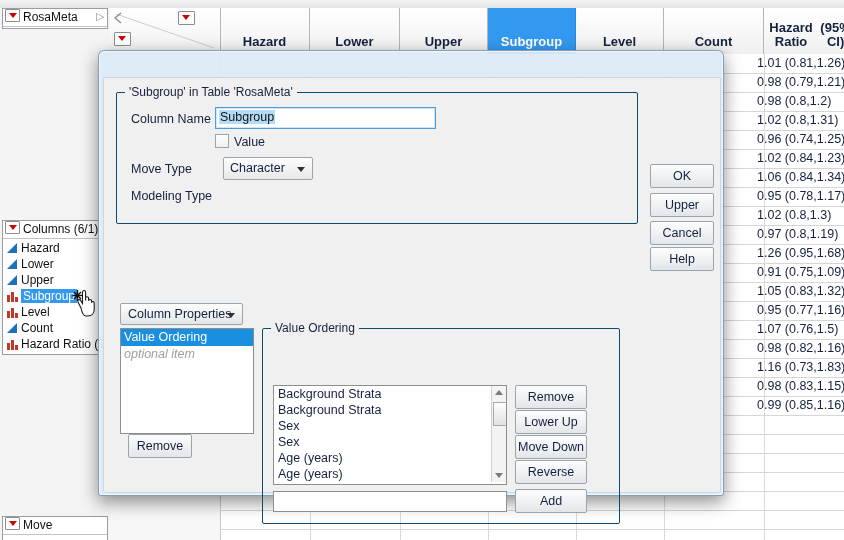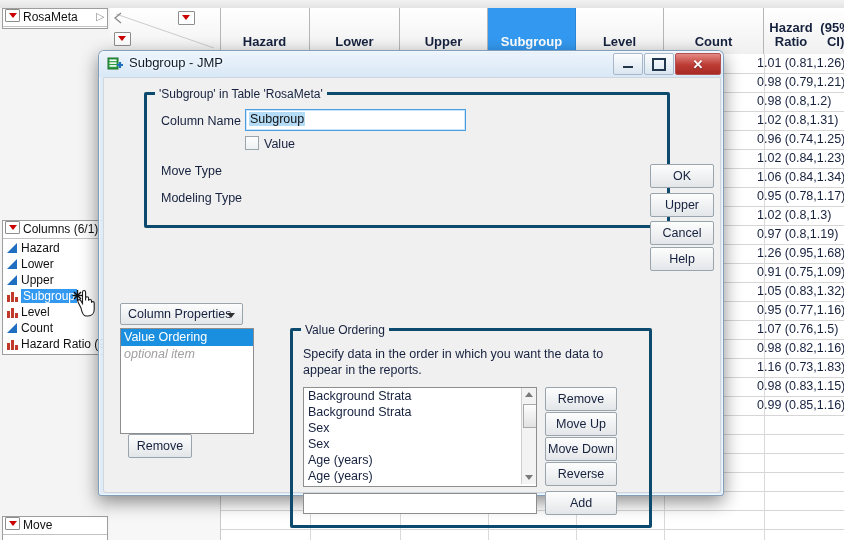--- a/index.html
+++ b/index.html
@@ -117,21 +117,21 @@
     display:flex;align-items:center;justify-content:center;font-size:11px;color:#20374e;}
   .win-btn.close .win-glyph{color:#ffffff;font-size:13px;font-weight:bold;
     text-shadow:0 1px 1px rgba(0,0,0,.45);}
   .min-bar{width:10px;height:2px;background:#20374e;margin-top:6px;}
   .max-sq{width:10px;height:9px;border:2px solid #20374e;}
 
   .dlg-body{position:absolute;left:4px;top:26px;width:616px;height:414px;
     background:#f0f0f0;border:1px solid #cfd6dd;border-radius:0 0 3px 3px;}
 
   
-  .group{position:absolute;border:3px solid #0c4a6e;border-radius:2px;margin-left:28px;}
+  .group{position:absolute;border:1px solid #0c4a6e;border-radius:2px;}
   .group > .legend{position:absolute;top:-8px;left:8px;background:#f0f0f0;
     padding:0 4px;font-size:12px;color:#16213e;white-space:nowrap;}
 
   #grp-column{left:12px;top:14px;width:520px;height:130px;}
   .form-row{position:absolute;font-size:12.5px;color:#16213e;}
   #lbl-colname{left:14px;top:19px;}
   #inp-colname{position:absolute;left:98px;top:14px;width:219px;height:20px;
     border:1px solid #4a9ee0;background:#fff;box-shadow:0 0 0 1px #cfe6fa inset;}
   #inp-colname .val{position:absolute;left:3px;top:2px;font-size:12.5px;
     background:#b5dcf7;color:#111;padding:0 1px;}
@@ -557,61 +557,40 @@
           <div class="cellsep" style="left: 466px;"></div>
           <div class="cellsep" style="left: 554px;"></div>
           <div class="cellsep" style="left: 654px;"></div>
         </div>
       </div>
   </div>
 </div>
 
 <div id="dialog">
 
-  <div class="dlg-titlebar">
-    <svg class="jmp-icon" viewBox="0 0 16 16">
-      <rect x="1" y="2" width="10" height="11" fill="#2e9e43" stroke="#1d6e2e"></rect>
-      <rect x="2.5" y="3.5" width="7" height="1.6" fill="#ffffff"></rect>
-      <rect x="2.5" y="6.3" width="7" height="1.6" fill="#ffffff"></rect>
-      <rect x="2.5" y="9.1" width="7" height="1.6" fill="#ffffff"></rect>
-      <path d="M10 9 h6 M13 6 v6" stroke="#1f6fc0" stroke-width="2.2"></path>
-    </svg>
-    <div class="dlg-title-text">Subgroup - JMP</div>
-    <div class="win-btns">
-      <div class="win-btn">
-        <div class="win-glyph">
-            <span class="min-bar"></span>
-          </div>
-      </div>
-      <div class="win-btn">
-        <div class="win-glyph">
-            <span class="max-sq"></span>
-          </div>
-      </div>
-      <div class="win-btn close">
-        <div class="win-glyph">✕</div>
-      </div>
-    </div>
-  </div>
 
   <div class="dlg-body">
 
     <div class="group" id="grp-column">
       <div class="legend">'Subgroup' in Table 'RosaMeta'</div>
 
       <div class="form-row" id="lbl-colname">Column Name</div>
       <div id="inp-colname">
         <span class="val">Subgroup</span>
       </div>
 
       <div class="form-row" id="lock-row">
         <span class="chk"></span><span>Value</span>
       </div>
 
       <div class="form-row" id="lbl-datatype">Move Type</div>
+      <div class="combo" id="cmb-datatype">
+        <span class="cval">Character</span>
+        <span class="carrow"></span>
+      </div>
 
       <div class="form-row" id="lbl-modtype">Modeling Type</div>
     </div>
 
     <div class="btn" id="btn-ok">OK</div>
     <div class="btn" id="btn-cancel">Upper</div>
     <div class="btn" id="btn-apply">Cancel</div>
     <div class="btn" id="btn-help">Help</div>
 
     <div class="btn" id="btn-colprops">
@@ -619,21 +598,20 @@
       <span class="carrow2"></span>
     </div>
     <div id="props-list">
         <div class="prop-item sel">Value Ordering</div>
         <div class="prop-item ghost">optional item</div>
       </div>
     <div class="btn" id="btn-remove-prop">Remove</div>
 
     <div class="group" id="grp-vo">
       <div class="legend">Value Ordering</div>
-      <div id="vo-desc">Specify data in the order in which you want the data to appear in the reports.</div>
 
       <div id="vo-list">
         <div id="vo-items">
             <div class="vo-item">Background Strata</div>
             <div class="vo-item">Background Strata</div>
             <div class="vo-item">Sex</div>
             <div class="vo-item">Sex</div>
             <div class="vo-item">Age (years)</div>
             <div class="vo-item">Age (years)</div>
           </div>
@@ -644,20 +622,20 @@
           <div class="vo-thumb"></div>
           <div class="arr dn">
               <span class="tri-dn"></span>
             </div>
         </div>
       </div>
 
       <div id="vo-input"></div>
 
       <div class="btn vo-btn" id="btn-vo-remove">Remove</div>
-      <div class="btn vo-btn" id="btn-vo-up">Move Up</div>
+      <div class="btn vo-btn" id="btn-vo-up">Lower Up</div>
       <div class="btn vo-btn" id="btn-vo-down">Move Down</div>
       <div class="btn vo-btn" id="btn-vo-reverse">Reverse</div>
       <div class="btn vo-btn" id="btn-vo-add">Add</div>
     </div>
 
   </div>
 </div>
 
 </body></html>

